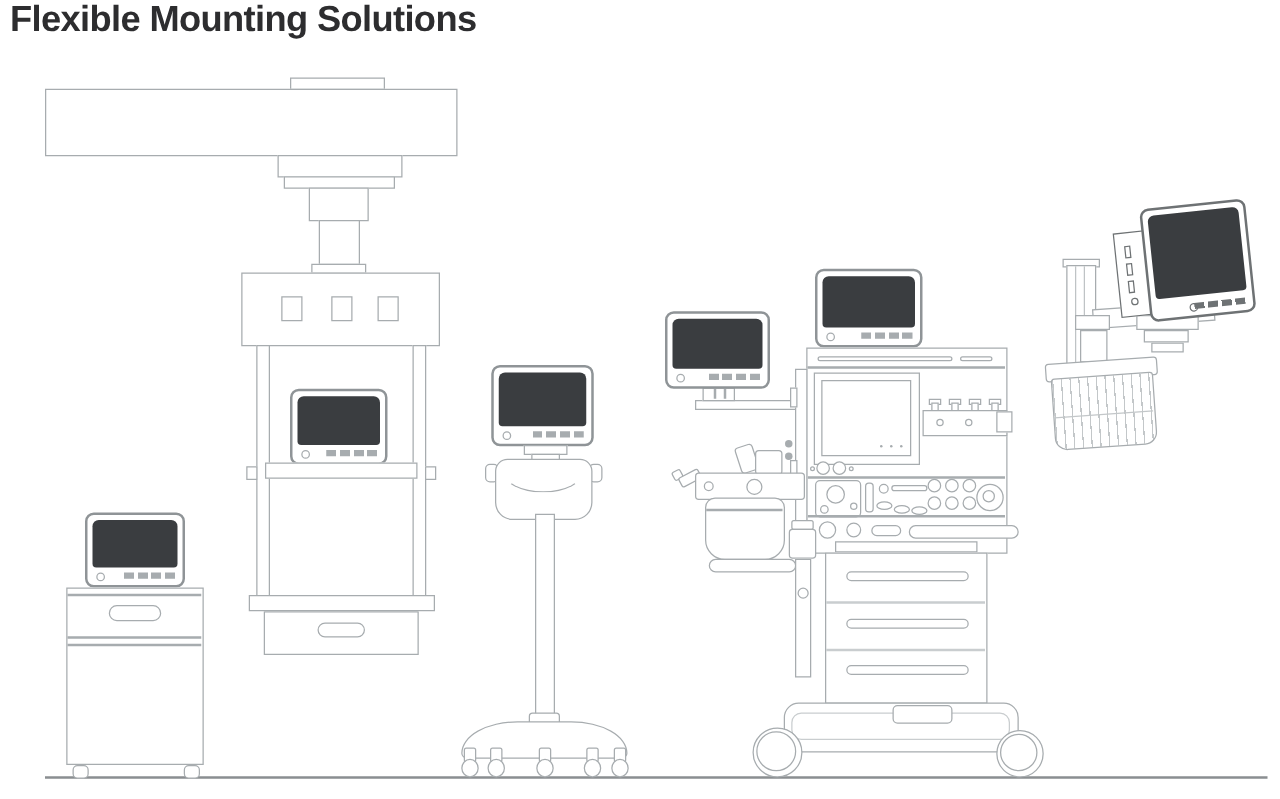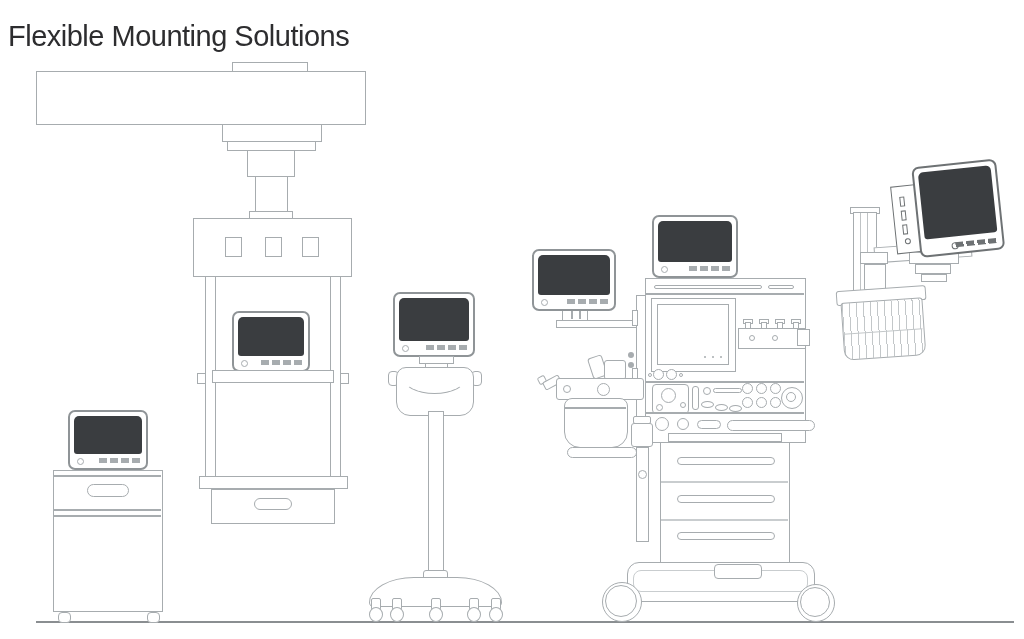--- a/index.html
+++ b/index.html
@@ -8,21 +8,21 @@
   #canvas{position:relative;width:1024px;height:639px;background:var(--c-bg,#fff)}
   .g{position:absolute}
   .p{position:absolute;border:1.5px solid var(--c-line,#a7acaf);background:#fff}
   .slot{border-radius:7px}
   .cir{border-radius:50%}
   .hl{position:absolute;background:var(--c-line,#a7acaf);height:1.5px}
   .vl{position:absolute;background:var(--c-line,#a7acaf);width:1.5px}
   .faint{border-color:#c9cdcf}
   .dk{border-color:var(--c-dark,#6e7274)}
   .dot{position:absolute;border-radius:50%;background:var(--c-line,#a7acaf)}
-  .title{position:absolute;left:8px;top:20px;font-size:29px;font-weight:400;letter-spacing:-0.5px;color:var(--c-title,#2d2d2f)}
+  .title{position:absolute;left:8px;top:0;font-size:29px;font-weight:700;letter-spacing:-0.5px;color:var(--c-title,#2d2d2f)}
   .floor{position:absolute;background:var(--c-floor,#8a8e91)}
   
   .mon{position:absolute;background:#fff;border:2px solid #8f9497;border-radius:7px}
   .mon .scr{position:absolute;left:4px;right:4px;top:4px;bottom:14px;background:var(--c-screen,#3a3d40);border-radius:5px 5px 3px 3px}
   .mon .knob{position:absolute;left:7px;bottom:3px;width:7px;height:7px;border:1px solid var(--c-line,#a7acaf);border-radius:50%;background:#fff}
   .mon .btns{position:absolute;right:6px;bottom:5px;width:41px;height:5px;background:repeating-linear-gradient(90deg,var(--c-line,#a7acaf) 0 8px,transparent 8px 11px)}
   
   .mon.wall{border-color:var(--c-dark,#6e7274)}
   .mon.wall .knob{border-color:var(--c-dark,#6e7274)}
   .mon.wall .btns{background:repeating-linear-gradient(90deg,var(--c-dark,#6e7274) 0 8px,transparent 8px 11px)}

